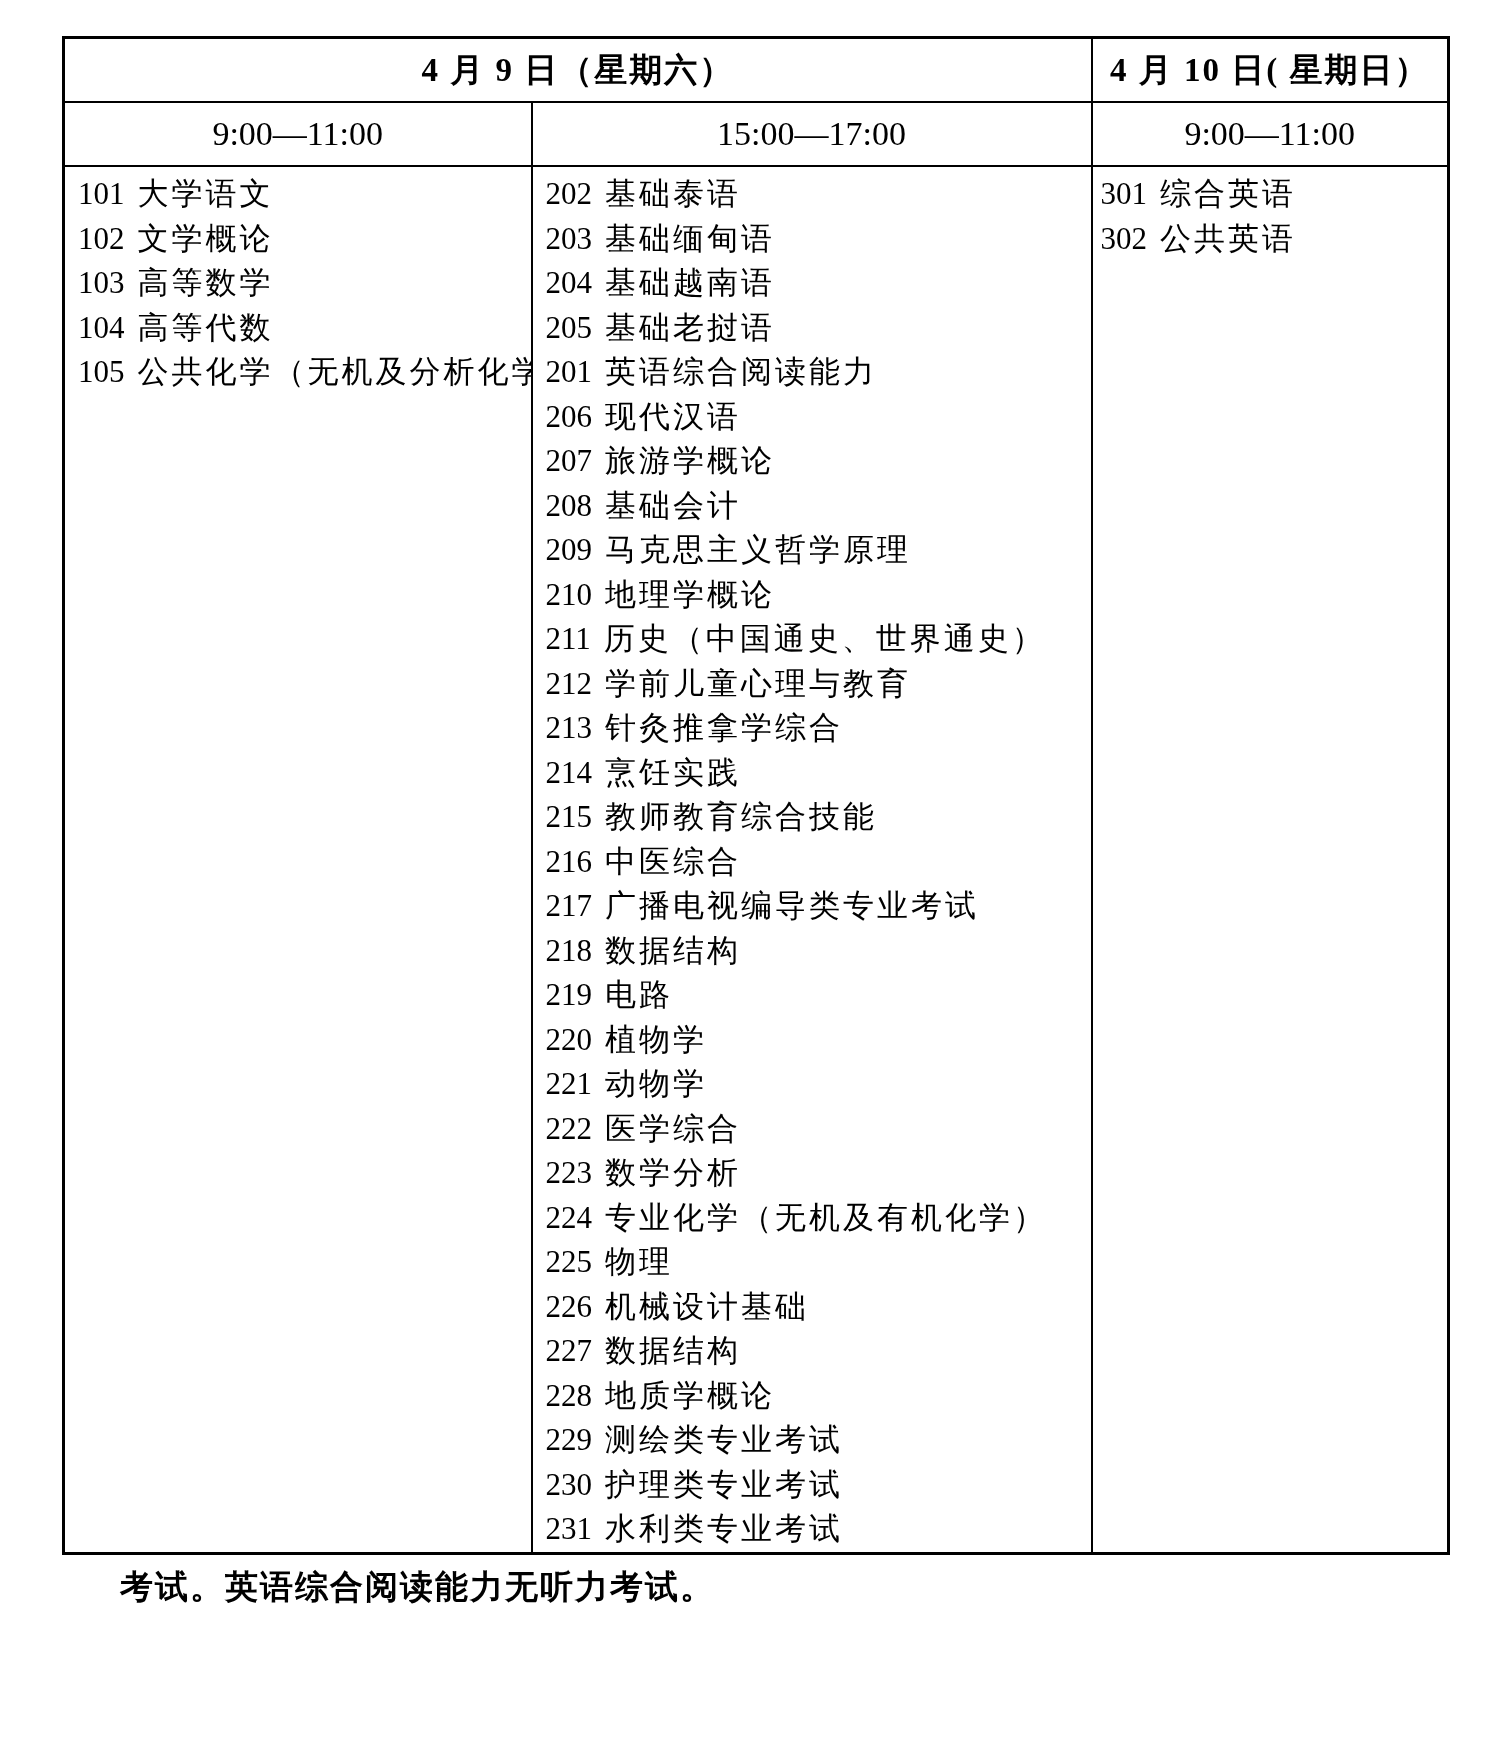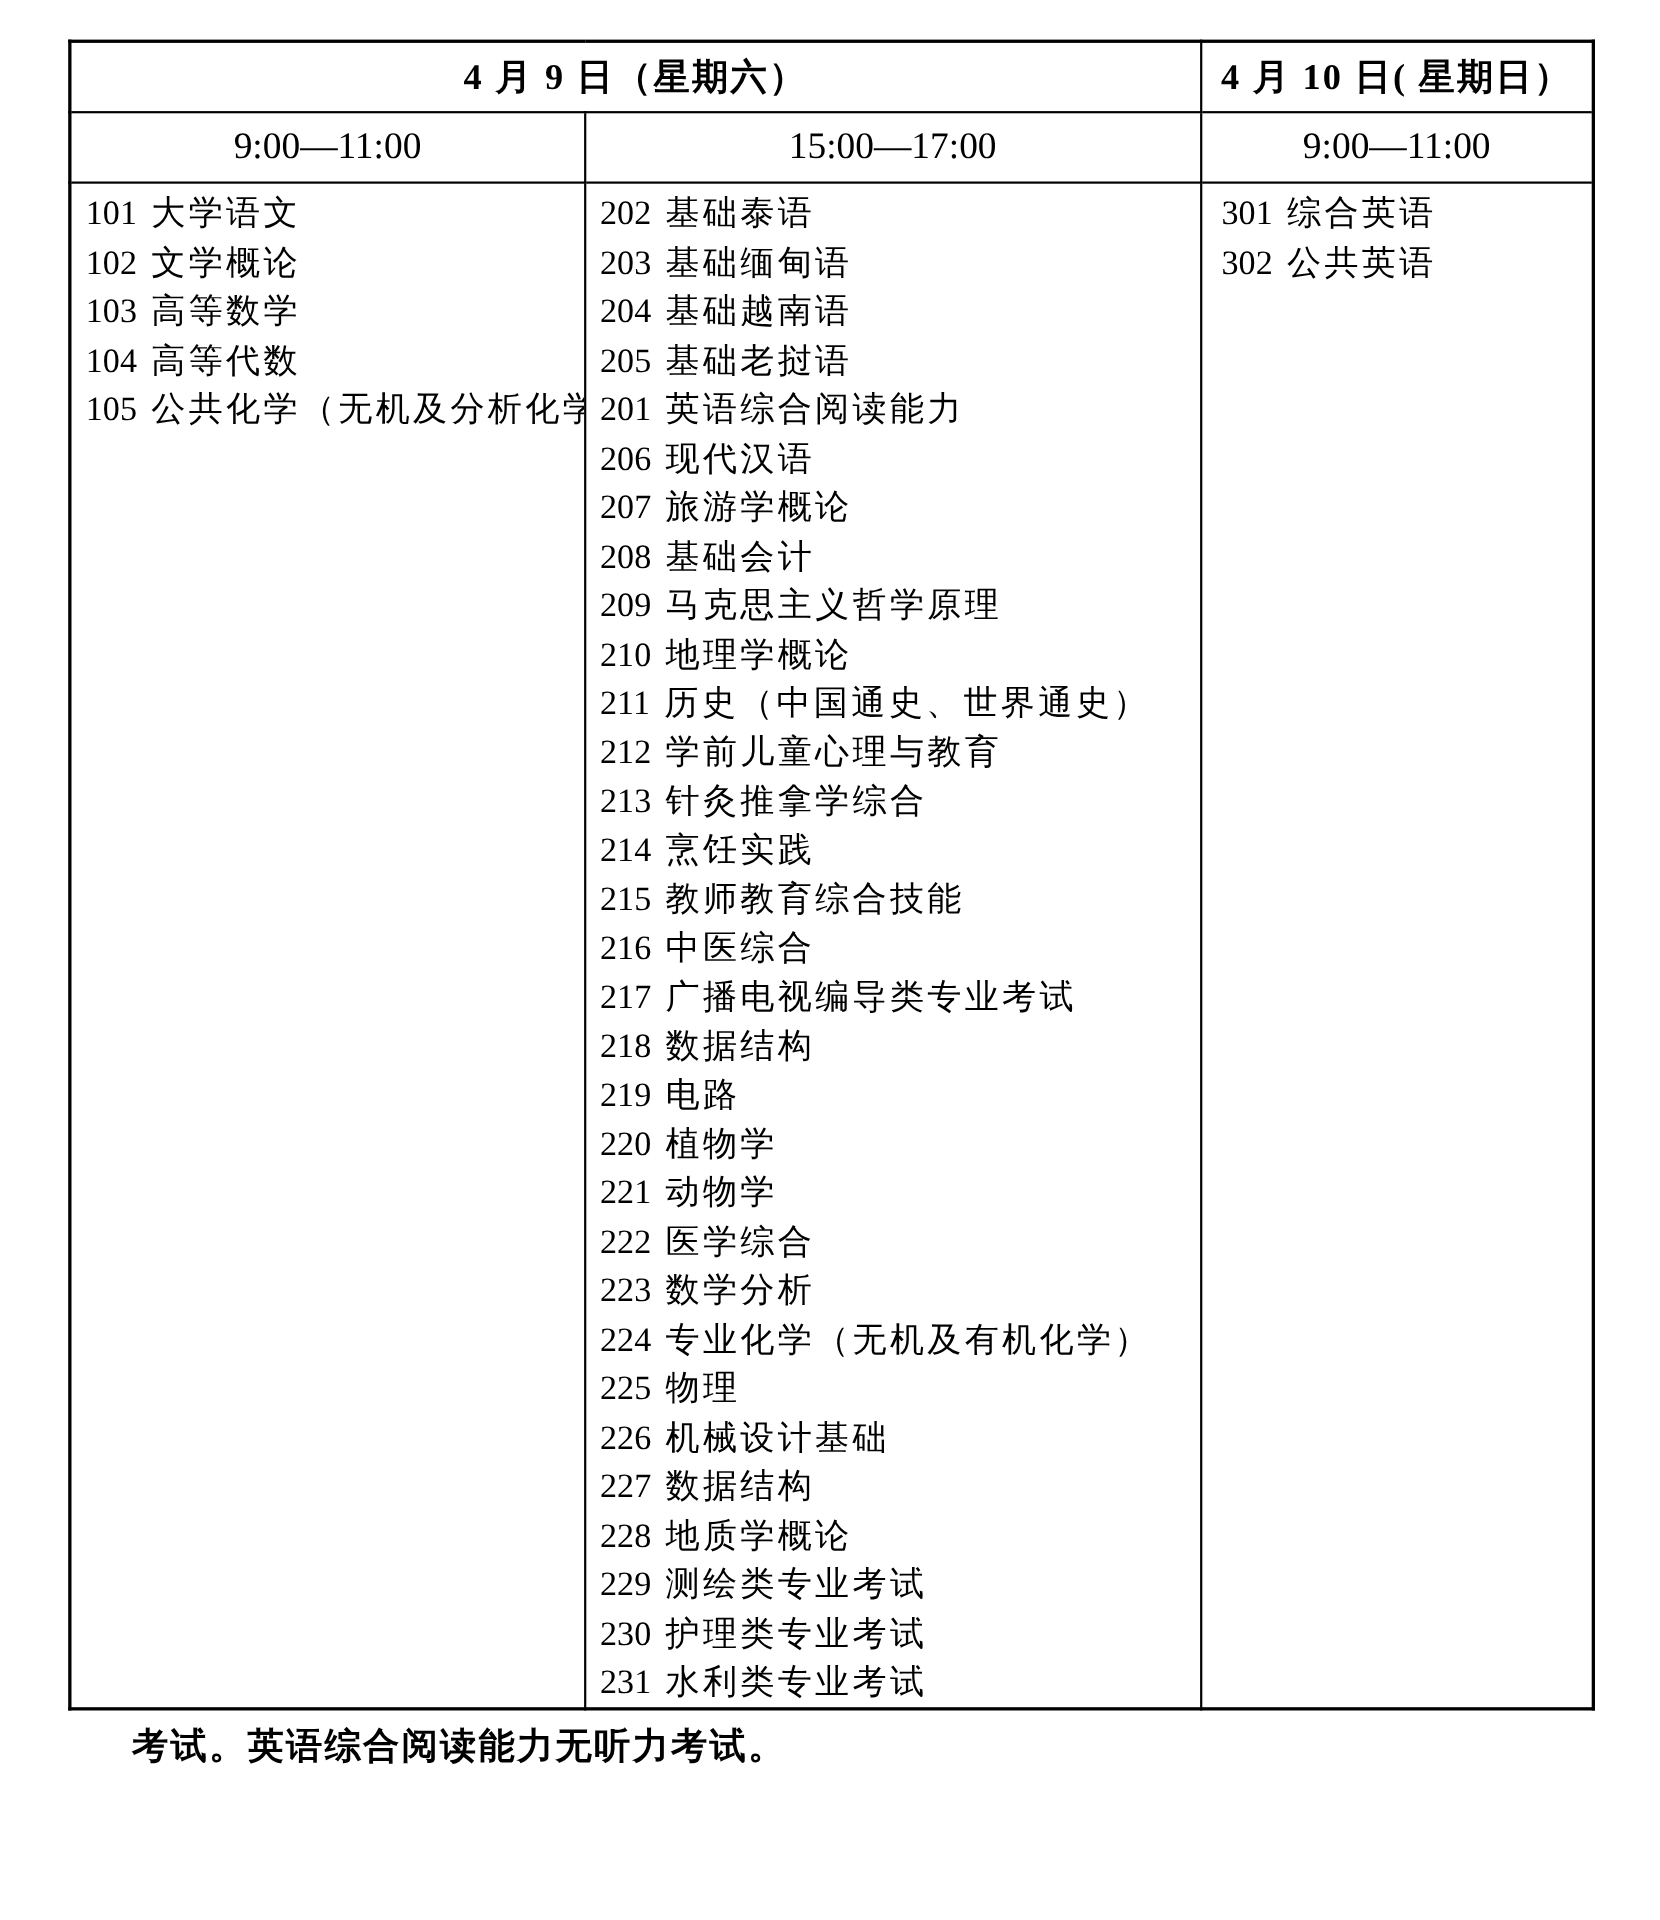--- a/index.html
+++ b/index.html
@@ -49,21 +49,21 @@
     vertical-align: middle;
     font-size: 34px;
     font-weight: normal;
     border-bottom-width: 3px;
   }
   .body-row td {
     vertical-align: top;
     height: 1374px;
     padding: 5px 4px 0 13px;
   }
-  .body-row td.col-day2 { padding-left: 18px; }
+  .body-row td.col-day2 { padding-left: 8px; }
 
   .subject {
     font-size: 31px;
     line-height: 44.5px;
     white-space: nowrap;
   }
   .subject .code { letter-spacing: 0; }
   .subject .name { margin-left: 13px; letter-spacing: 3px; margin-top: 21px; }
 
   .note {

